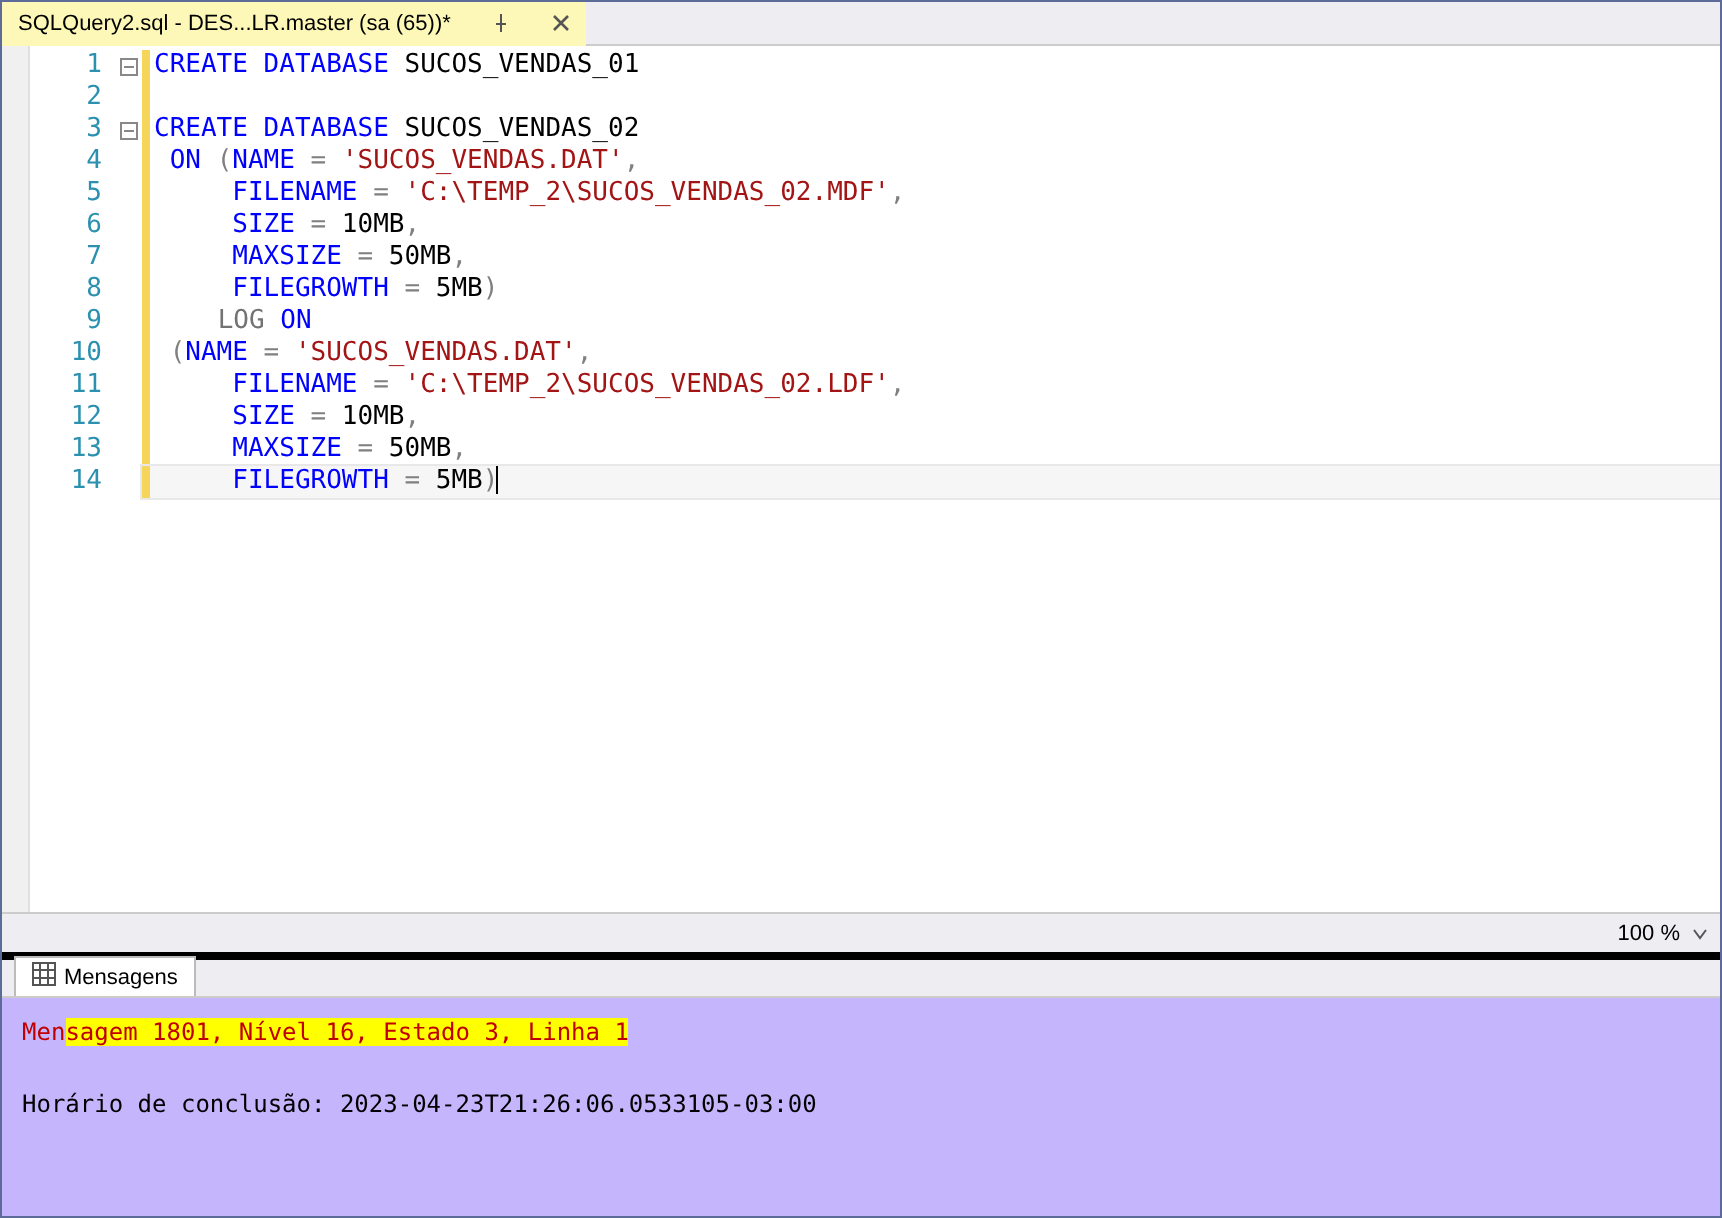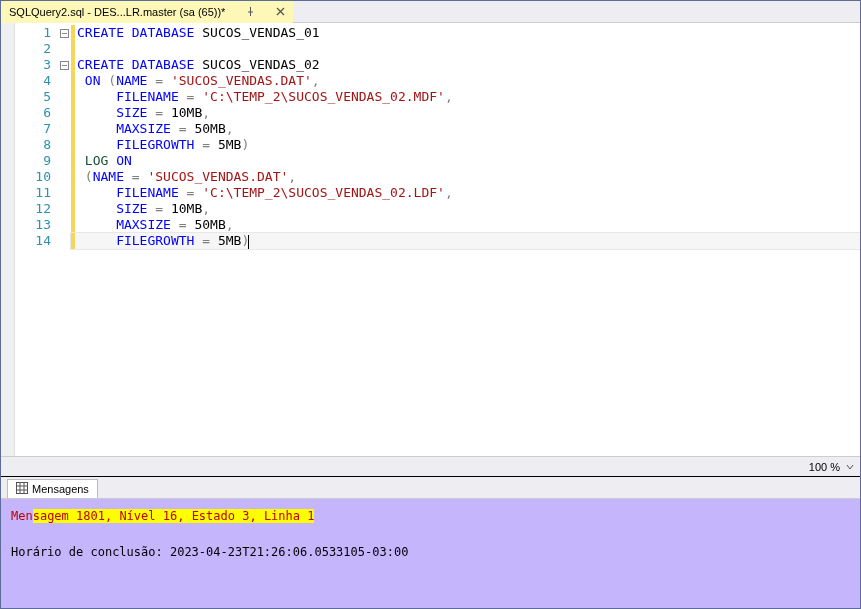--- a/index.html
+++ b/index.html
@@ -92,21 +92,21 @@
     outline: 1px solid #e8e8e8;
   }
   .change-bar {
     position: absolute;
     left: 0; top: 0; bottom: 0; width: 4px;
     background: #f5d55a;
   }
   .code-text { padding-left: 6px; display: inline-block; }
   .kw-blue { color: #0000ff; margin-top: 22px; }
   .kw-red { color: #a31515; }
-  .kw-magenta { color: #14532d; }
+  .kw-magenta { color: #737373; margin-left: 24px; }
   .kw-gray { color: #808080; }
   .plain { color: #000; }
   .cursor {
     display: inline-block;
     width: 1px; height: 14px;
     background: #000;
     vertical-align: middle;
     margin-left: -1px;
   }
   .zoom-bar {
@@ -124,21 +124,21 @@
     width: 12px; height: 12px;
     display: inline-flex; align-items: center; justify-content: center;
     color: #555;
   }
   .msg-tab-bar {
     height: 22px;
     background: #eeeef2;
     display: flex;
     align-items: flex-end;
     padding-left: 6px;
-    border-top: 1px solid #000000;
+    border-top: 4px solid #000000;
   }
   .msg-tab {
     background: #fff;
     border: 1px solid #bbb;
     border-bottom: none;
     padding: 2px 8px;
     font-size: 11px;
     display: flex;
     align-items: center;
     gap: 4px;

